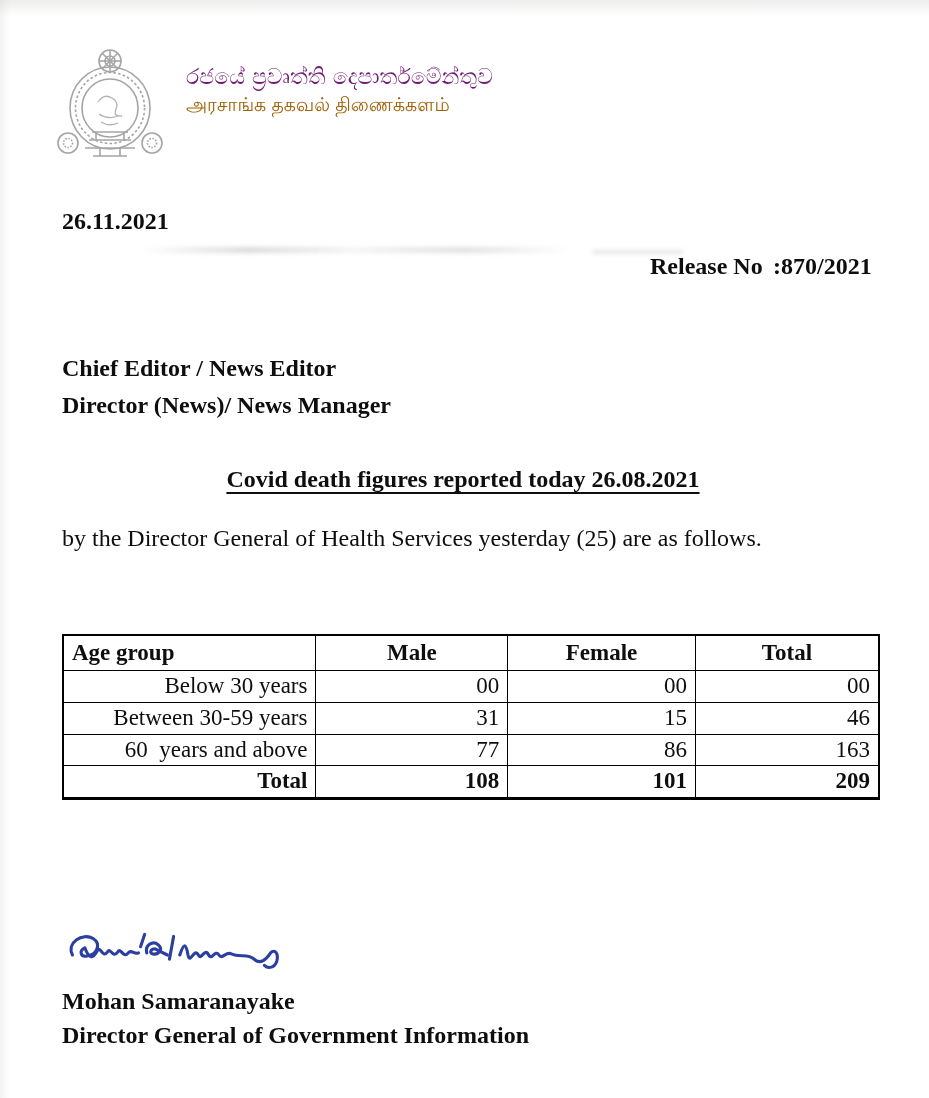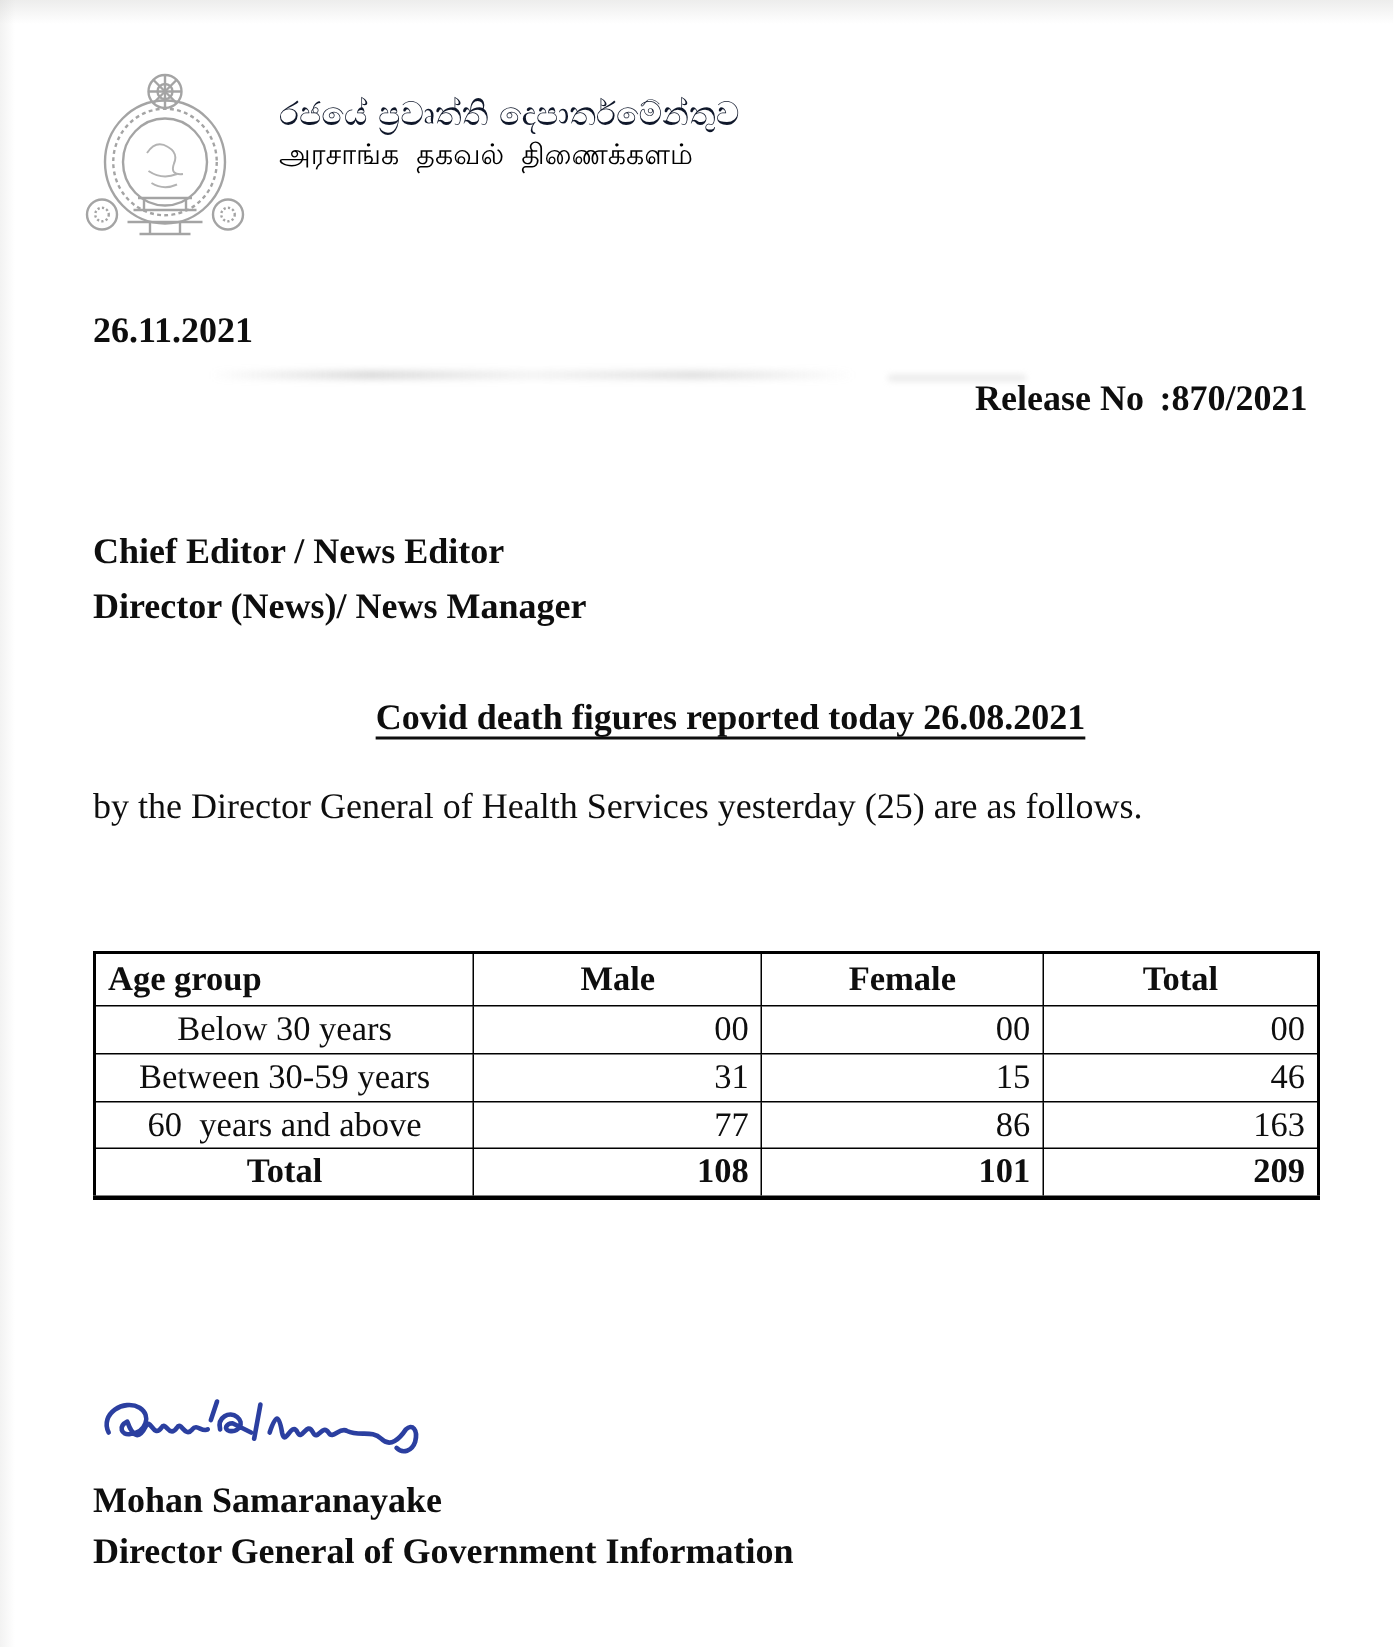--- a/index.html
+++ b/index.html
@@ -16,43 +16,43 @@
     background:linear-gradient(180deg, rgba(190,190,188,0.28), rgba(255,255,255,0));}
   .scan-left{position:absolute;left:0;top:0;bottom:0;width:10px;
     background:linear-gradient(90deg, rgba(198,198,196,0.22), rgba(255,255,255,0));}
   .smudge{position:absolute;border-radius:3px;filter:blur(2px);}
   .smudge.a{left:140px;top:247px;width:430px;height:6px;
     background:linear-gradient(90deg, rgba(175,175,175,0), rgba(160,160,160,0.38), rgba(185,185,185,0.15), rgba(160,160,160,0.32), rgba(175,175,175,0));}
   .smudge.b{left:592px;top:250px;width:92px;height:4px;background:rgba(168,168,168,0.28);}
 
   .logo{position:absolute;left:48px;top:44px;width:124px;height:124px;}
   .org-block{position:absolute;left:186px;top:66px;line-height:1;}
-  .org-si{font-family:"DejaVu Sans", sans-serif;font-size:22px;color:#0f172a;margin-bottom:7px;}
-  .org-ta{font-family:Liberation Mono, monospace;font-size:19px;color:#000000;margin-bottom:7px;}
+  .org-si{font-family:"DejaVu Sans", sans-serif;font-size:22px;color:#701a75;margin-bottom:7px;}
+  .org-ta{font-family:Liberation Sans, sans-serif;font-size:19px;color:#a16207;margin-bottom:7px;}
   .org-en{font-family:"Liberation Sans", sans-serif;font-size:19px;color:#3f3f3f;letter-spacing:0.3px;}
 
   .doc-date{position:absolute;left:62px;top:208px;font-size:24px;font-weight:bold;}
   .release-block{position:absolute;left:650px;top:248px;font-size:24px;font-weight:bold;line-height:37px;}
   .release-row{display:grid;grid-template-columns:123px auto;}
 
   .addressee{position:absolute;left:62px;top:350px;font-size:24px;font-weight:bold;line-height:37px;}
 
-  .doc-title{position:absolute;left:78px;top:466px;width:818px;text-align:center;
+  .doc-title{position:absolute;left:54px;top:466px;width:818px;text-align:center;
     font-size:24px;font-weight:bold;text-decoration:underline;text-decoration-thickness:2px;text-underline-offset:5px;}
 
   .body-text{position:absolute;left:62px;top:520px;width:824px;font-size:24px;line-height:36px;}
 
   .data-table{position:absolute;left:62px;top:634px;width:818px;border-collapse:collapse;
     font-size:23px;}
   .data-table th,.data-table td{border:1.5px solid #000;padding:1px 8px;line-height:1.25;}
   .data-table{border:2.5px solid #000;}
   .data-table tr.total-row td{border-bottom:3px solid #000;font-weight:bold;}
   .data-table th{font-weight:bold;height:32px;}
   .data-table td{height:27px;}
-  .data-table .c-left{text-align:center;white-space:pre-wrap;}
+  .data-table .c-left{text-align:right;white-space:pre-wrap;}
   .data-table .c-mid{text-align:right;}
   .col-age{width:31%;}.col-male{width:23.5%;}.col-female{width:23%;}.col-total{width:22.5%;}
   .th-age{text-align:left;}
 
   .signature-svg{position:absolute;left:58px;top:924px;width:258px;height:62px;}
   .sig-name{position:absolute;left:62px;top:988px;font-size:24px;font-weight:bold;}
   .sig-role{position:absolute;left:62px;top:1022px;font-size:24px;font-weight:bold;}
 </style>
 </head>
 <body>

